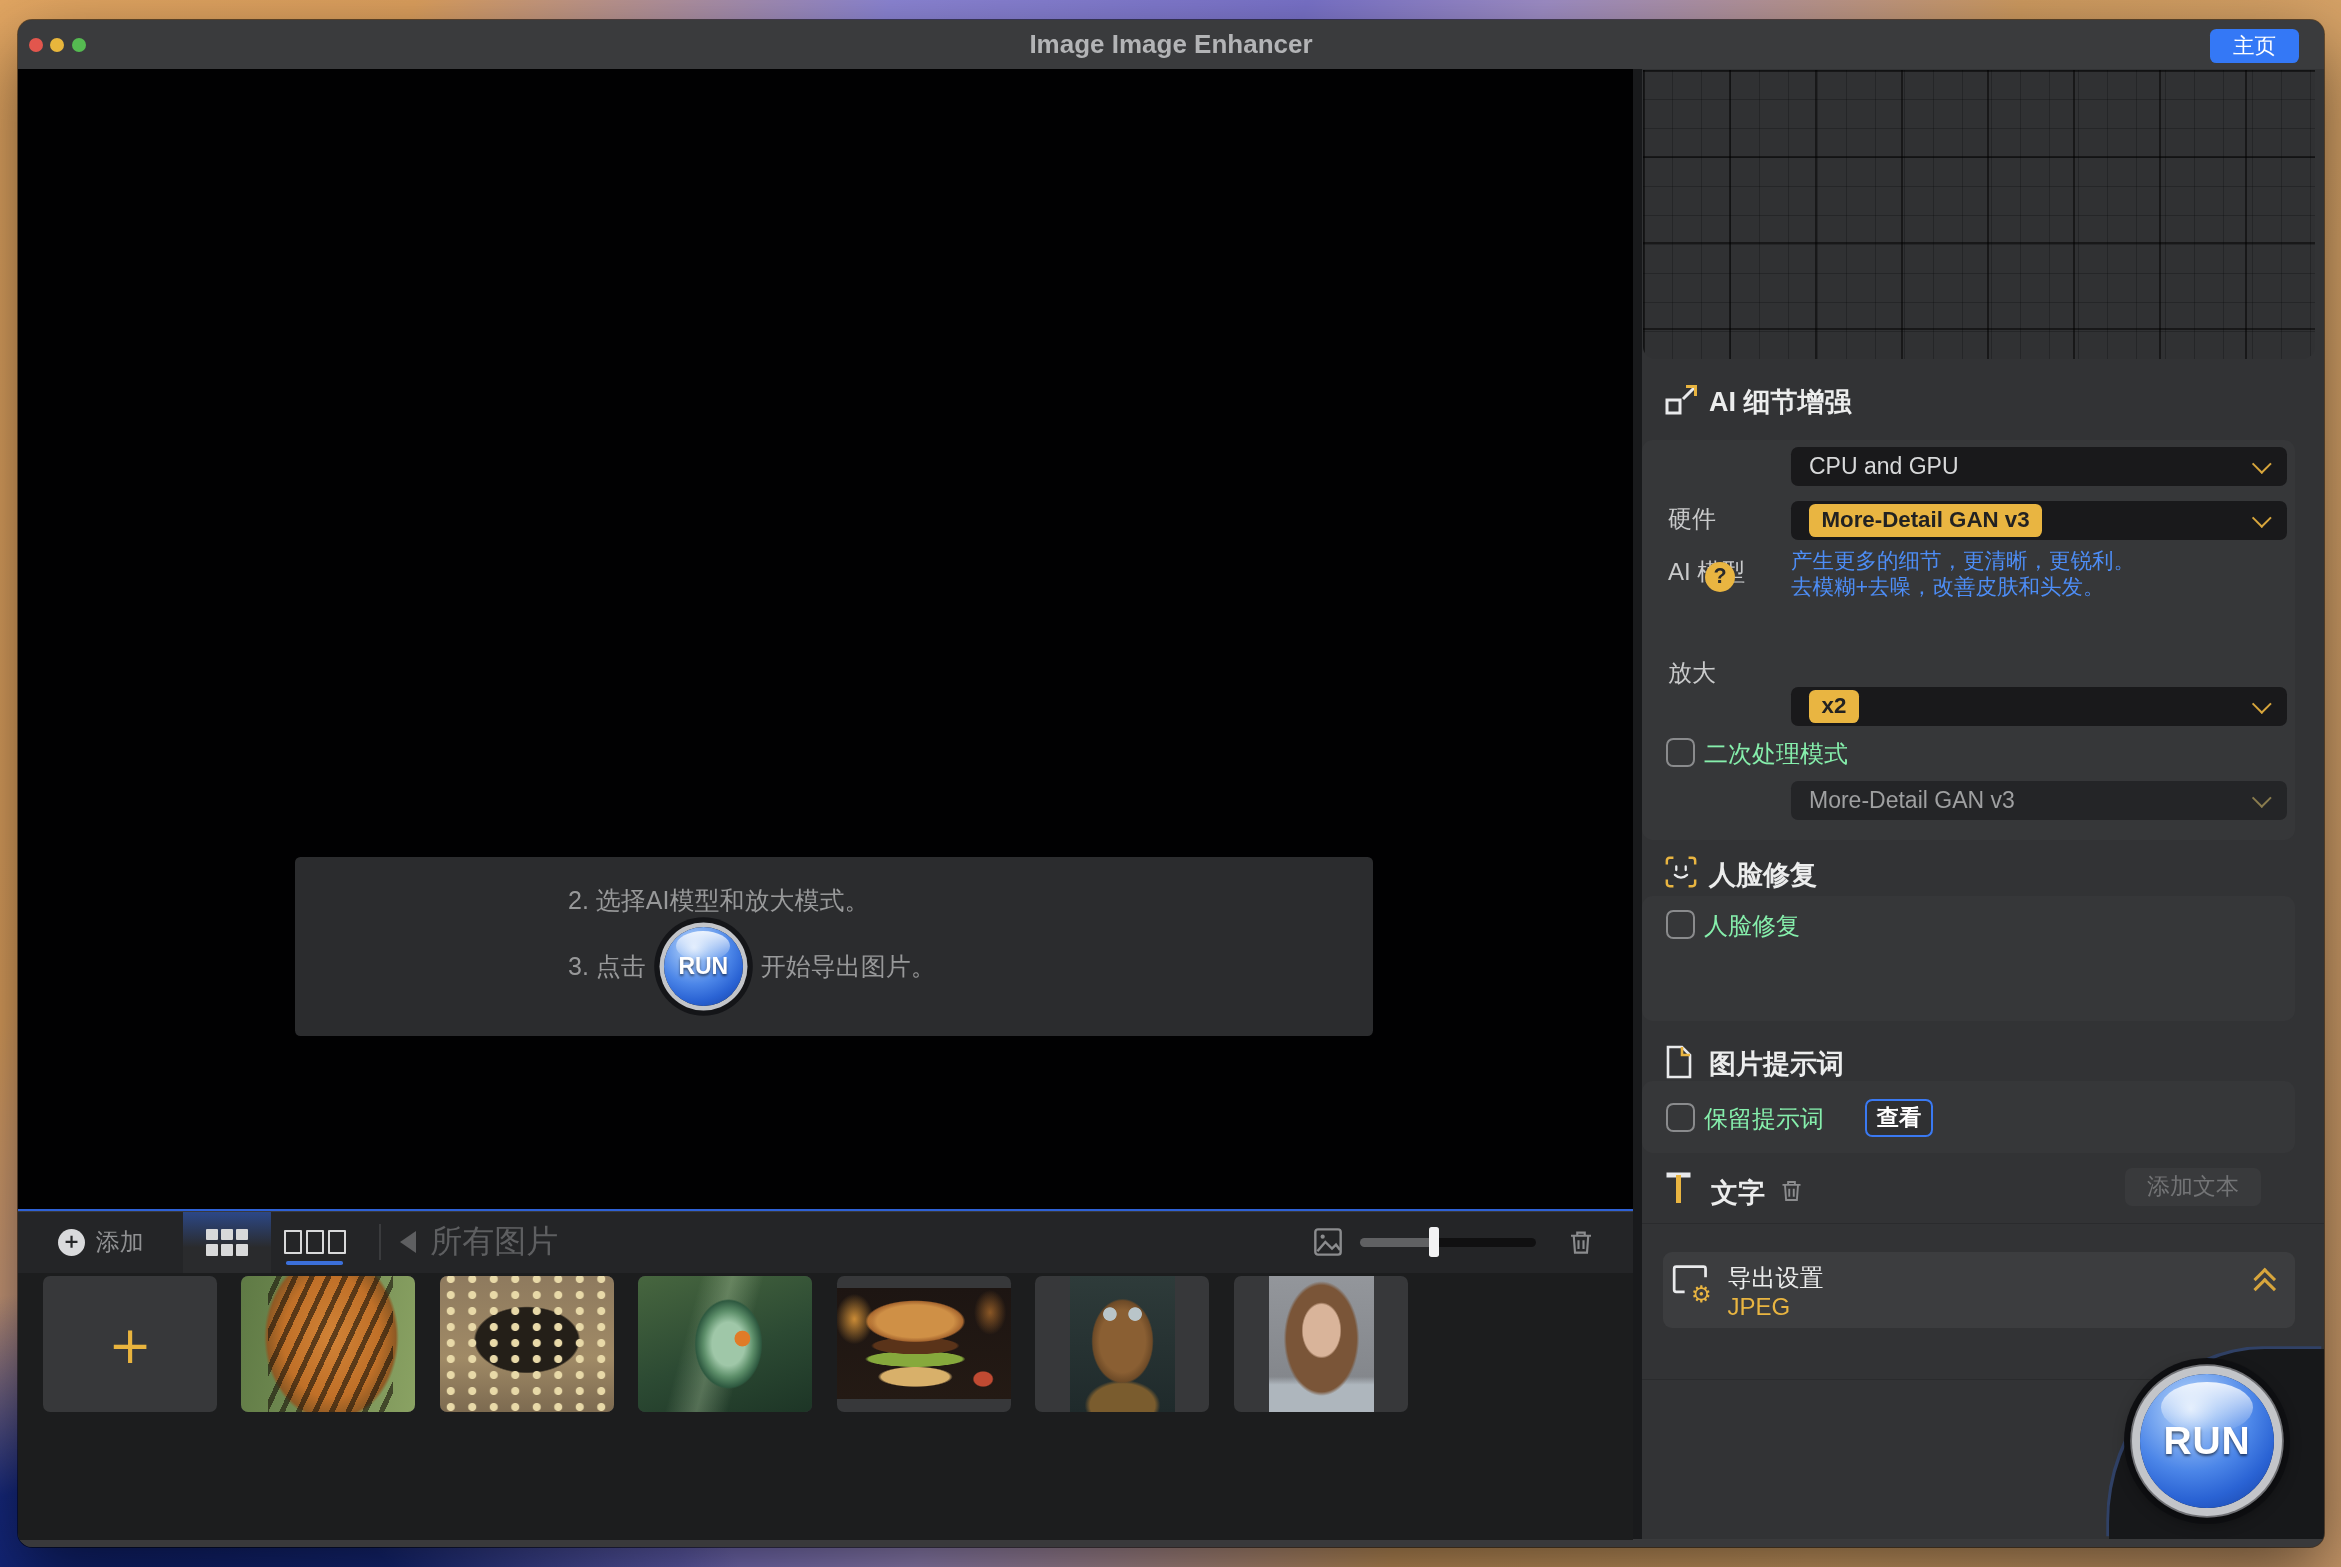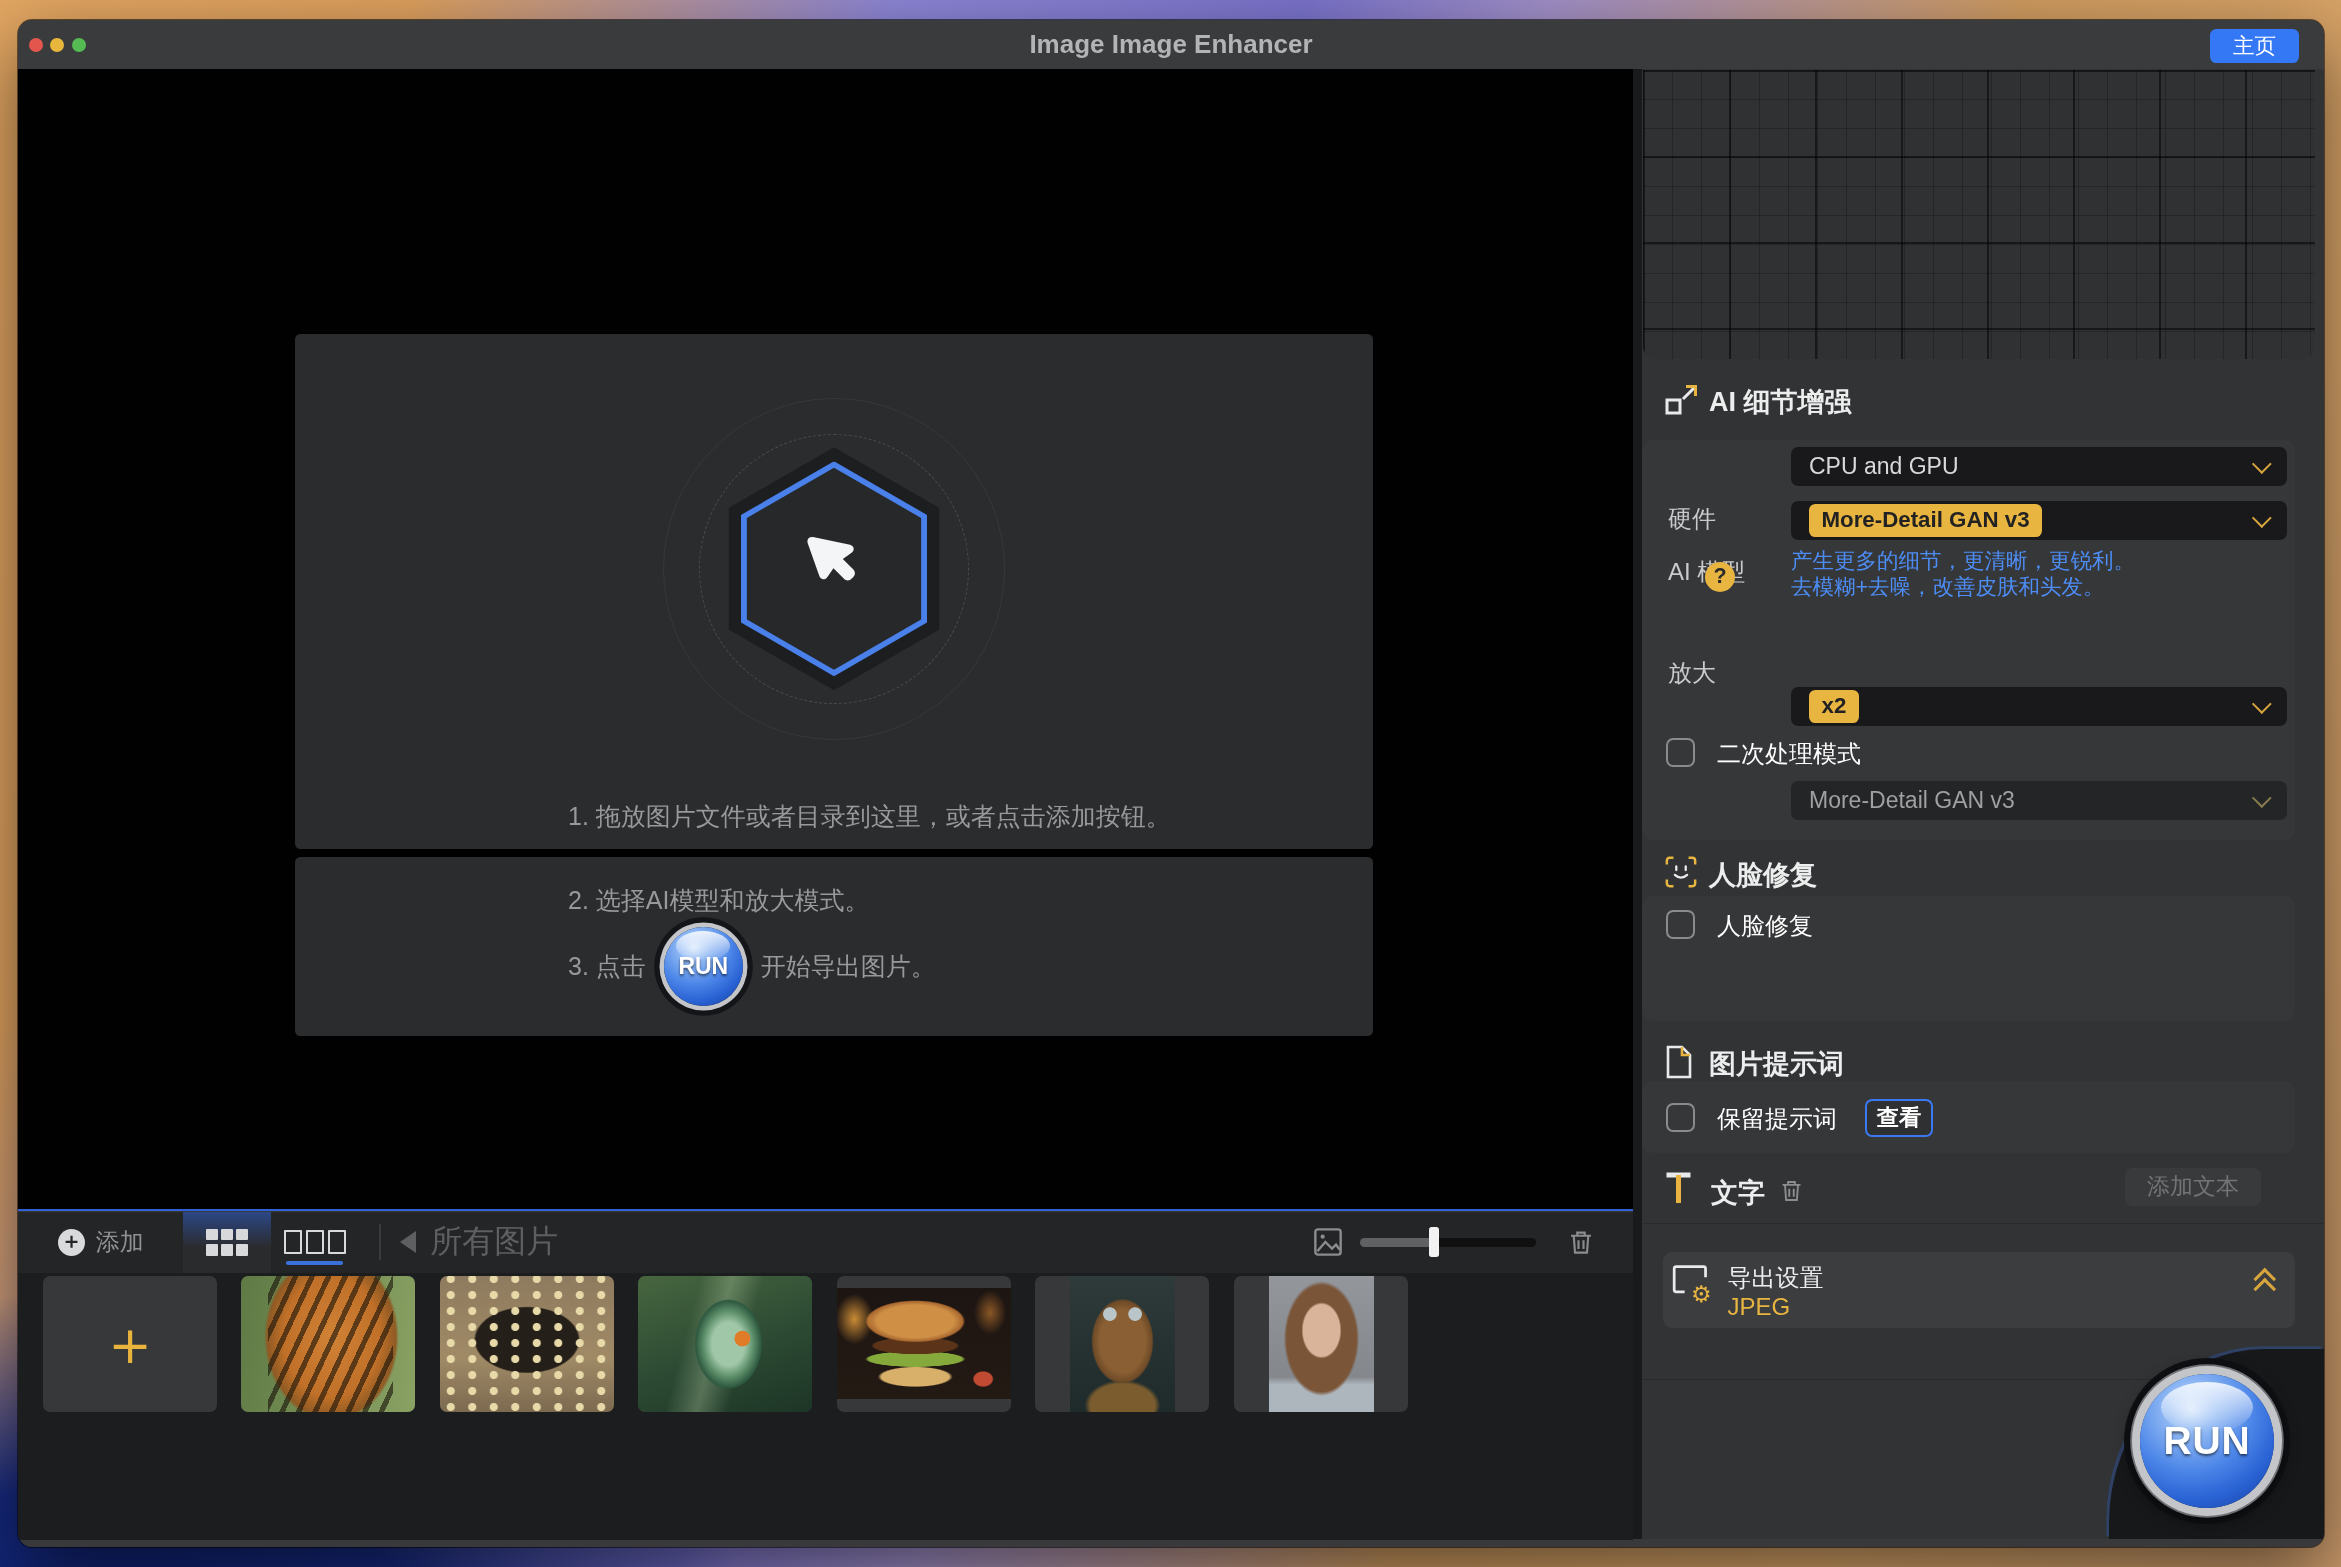--- a/index.html
+++ b/index.html
@@ -135,21 +135,21 @@
     display:flex;align-items:center;padding:8px 18px;box-sizing:border-box;color:#d8d9da;font-size:23px;}
   .dd.dim{background:#242527;color:#9fa0a1;}
   .chev{width:11.6px;height:11.6px;border-right:2.7px solid #d8a63c;border-bottom:2.7px solid #d8a63c;
     transform:rotate(45deg);margin-left:auto;margin-top:-5.4px;}
   .dd.dim .chev{border-color:#8a7c4e;}
   .badge{background:#e9b541;color:#222;font-weight:bold;border-radius:6.3px;padding:3.6px 12.5px;font-size:22.3px;}
   .desc-blue{position:absolute;left:149px;color:#4d8df6;font-size:21.5px;}
   .help-q{position:absolute;left:63px;width:30px;height:30px;border-radius:50%;background:#e9b541;color:#2a2a2a;
     display:flex;align-items:center;justify-content:center;font-weight:bold;font-size:21.5px;}
   .checkbox{position:absolute;left:24px;width:25px;height:25px;border:2.2px solid #8a8b8d;border-radius:7.2px;background:transparent;}
-  .chk-label{position:absolute;left:75px;font-size:24px;color:#ffffff;}
+  .chk-label{position:absolute;left:62px;font-size:24px;color:#86efac;}
   .view-btn{position:absolute;left:192px;width:64px;height:34px;border:2.7px solid #3a79f2;border-radius:7.2px;
     color:#fff;font-weight:bold;font-size:22.3px;display:flex;align-items:center;justify-content:center;background:rgba(0,0,0,.12);margin-left:31px;}
   .addtext-btn{position:absolute;left:483px;top:1099px;width:136px;height:38px;background:#393a3c;border-radius:7.2px;
     color:#737476;font-size:23px;display:flex;align-items:center;justify-content:center;}
   .pdiv{position:absolute;left:0;width:682px;height:1.8px;background:#2a2b2d;}
   .export-card{position:absolute;left:20.6px;top:1183px;width:632px;height:76px;background:#3c3d3f;border-radius:9px;}
   .export-title{position:absolute;left:65px;top:10.7px;color:#eceded;font-size:24px;}
   .export-fmt{position:absolute;left:65px;top:41px;color:#e9b541;font-size:24px;}
   .chev-up{width:12.5px;height:12.5px;border-left:3.6px solid #d8a63c;border-top:3.6px solid #d8a63c;transform:rotate(45deg);}
   .dbl-up{position:absolute;left:594px;top:19.7px;display:flex;flex-direction:column;gap:-1.8px;}
@@ -165,33 +165,20 @@
 
   <div class="titlebar">
     <span class="light l-red"></span>
     <span class="light l-yellow"></span>
     <span class="light l-green"></span>
     <div class="win-title">Image Image Enhancer</div>
   </div>
   <div class="home-btn">主页</div>
 
   <div class="main">
-    <div class="drop-card card1">
-      <div class="hexbox">
-        <span class="cc circ-outer"></span>
-        <span class="cc circ-dash"></span>
-        <span class="hex hex-dark"></span>
-        <span class="hex hex-blue"></span>
-        <span class="hex hex-inner"></span>
-        <svg class="cursor-arrow" width="75" height="75" viewBox="0 0 32 32">
-          <path d="M8.2 4.1 C6.2 3.4 4.8 4.8 5.5 6.8 L10.3 20.4 C11.0 22.4 12.8 22.5 13.9 20.9 L16.4 17.3 L20.9 21.8 C21.8 22.7 23.2 22.7 24.1 21.8 L24.9 21.0 C25.8 20.1 25.8 18.7 24.9 17.8 L20.4 13.3 L24.0 10.8 C25.6 9.7 25.4 8.0 23.5 7.3 Z" fill="#f4f5f6"></path>
-        </svg>
-      </div>
-      <div class="step-text step1">1. 拖放图片文件或者目录到这里，或者点击添加按钮。</div>
-    </div>
 
     <div class="drop-card card2">
       <div class="step-text step2">2. 选择AI模型和放大模式。</div>
       <div class="step3-row">
         <span class="step-text">3. 点击</span>
         <span class="runball run-mini">RUN</span>
         <span class="step-text">开始导出图片。</span>
       </div>
     </div>
   </div>

